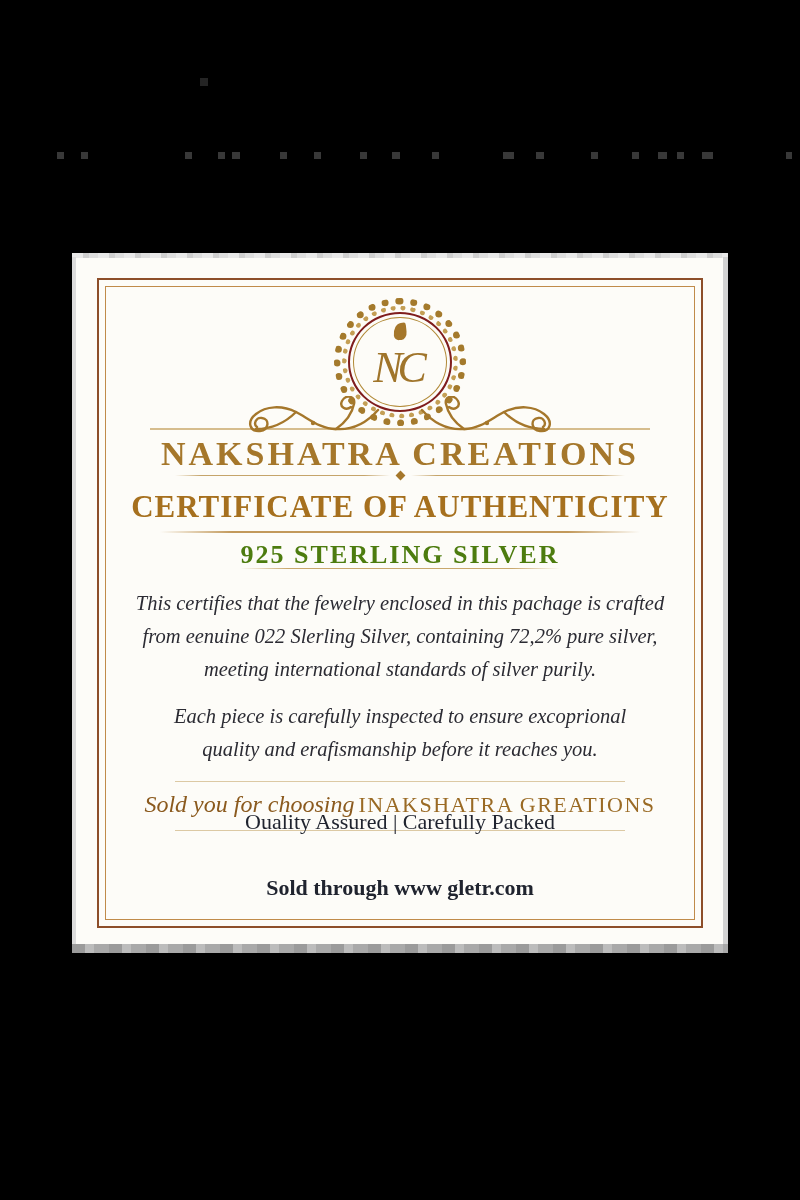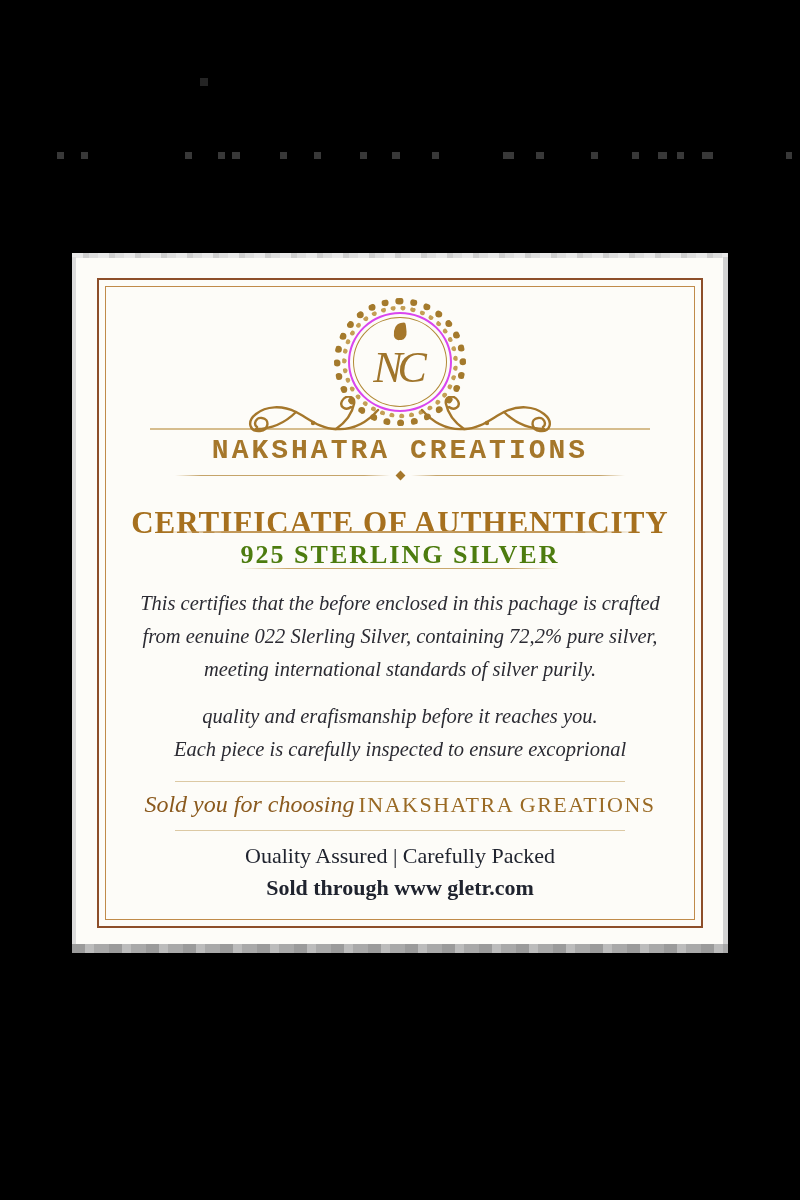--- a/index.html
+++ b/index.html
@@ -35,21 +35,21 @@
     border:7px dotted #A47A2C;
     box-sizing:border-box;
   }
   .wreath-inner-lace{
     position:absolute;inset:1px;border-radius:50%;
     border:5px dotted #C49F55;transform:rotate(14deg);
   }
   .ring{
     position:absolute;left:50%;top:50%;width:100px;height:96px;
     transform:translate(-50%,-50%);
-    border:2px solid #d946ef;border-radius:50%;
+    border:2px solid #7f1d1d;border-radius:50%;
     background:#FDFCF8;
   }
   .ring-thin{
     position:absolute;inset:3px;border:1px solid #B28A38;border-radius:50%;
   }
   .leaf{
     position:absolute;left:50%;top:9px;width:13px;height:17px;
     transform:translateX(-50%) rotate(-6deg);
     background:#A5772B;
     border-radius:75% 15% 55% 45% / 85% 20% 55% 35%;
@@ -61,31 +61,31 @@
     font-size:44px;line-height:56px;color:#A0752B;letter-spacing:-5px;
     text-indent:-5px;
   }
 
   
   .flourish{position:absolute;left:78px;top:143px;width:500px;height:40px;}
 
   .center{position:absolute;left:0;right:0;text-align:center;}
 
   .brand-title{
-    top:182px;font-size:28px;letter-spacing:3px;color:#A5772B;font-weight:600;font-family:Liberation Mono, monospace;
+    top:182px;font-size:34px;letter-spacing:3px;color:#A5772B;font-weight:600;
   }
   .divider-diamond{
     position:absolute;left:103px;top:218px;width:450px;height:9px;
     display:flex;align-items:center;
   }
   .divider-diamond .line{flex:1;height:1px;background:linear-gradient(90deg,rgba(197,164,106,0),#C5A46A 12%,#C5A46A 88%,rgba(197,164,106,0));}
   .divider-diamond .diamond{width:7px;height:7px;background:#A5772B;transform:rotate(45deg);margin:0 7px;}
 
   .cert-title{
-    top:236px;font-size:31px;letter-spacing:1px;color:#A6701E;font-weight:600;margin-top:16px;
+    top:236px;font-size:31px;letter-spacing:1px;color:#A6701E;font-weight:600;
   }
   .rule{position:absolute;height:2px;}
   .rule-1{left:88px;top:278px;width:480px;
     background:linear-gradient(90deg,rgba(194,153,91,0),#C2995B 15%,#C2995B 85%,rgba(194,153,91,0));}
   .material{
     top:287px;font-size:26px;letter-spacing:2px;color:#4d7c0f;font-weight:600;
   }
   .rule-2{left:168px;top:315px;width:320px;height:1px;
     background:linear-gradient(90deg,rgba(197,164,106,0),#C8A76C 15%,#C8A76C 85%,rgba(197,164,106,0));}
 
@@ -95,21 +95,21 @@
 
   .divider-plain{position:absolute;left:103px;width:450px;height:1px;background:#DCC9A4;}
   .div-2{top:528px;}
   .div-3{top:577px;}
 
   .thanks{top:538px;color:#8B5A1E;}
   .thanks .script{font-style:italic;font-size:24px;}
   .thanks .brand{font-size:22px;letter-spacing:1.5px;color:#9A6A24;}
 
   .footer-line{font-size:22px;color:#20242F;}
-  .foot-1{top:590px;}
+  .foot-1{top:556px;}
   .foot-2{top:622px;font-weight:bold;}
 </style>
 </head>
 <body>
 
 <div class="stage">
 
   <div id="specks">
       <div class="speck" style="left: 200px; top: 78px; width: 8px; height: 8px; background: rgb(36, 36, 36);"></div>
       <div class="speck" style="left: 57px; top: 152px; width: 7px; height: 7px;"></div>
@@ -176,28 +176,28 @@
       <div class="line"></div>
     </div>
 
     <div class="center cert-title">CERTIFICATE OF AUTHENTICITY</div>
     <div class="rule rule-1"></div>
 
     <div class="center material">925 STERLING SILVER</div>
     <div class="rule rule-2"></div>
 
     <div class="center body-par par-1">
-      <div>This certifies that the before enclosed in this pachage is crafted</div>
+      <div>This certifies that the fewelry enclosed in this pachage is crafted</div>
       <div>from eenuine 022 Slerling Silver, containing 72,2% pure silver,</div>
       <div>meeting international standards of silver purily.</div>
     </div>
 
     <div class="center body-par par-2">
+      <div>Each piece is carefully inspected to ensure excoprional</div>
       <div>quality and erafismanship before it reaches you.</div>
-      <div>Each piece is carefully inspected to ensure excoprional</div>
     </div>
 
     <div class="divider-plain div-2"></div>
 
     <div class="center thanks">
       <span class="script">Sold you for choosing</span>
       <span class="brand">INAKSHATRA GREATIONS</span>
     </div>
 
     <div class="divider-plain div-3"></div>

